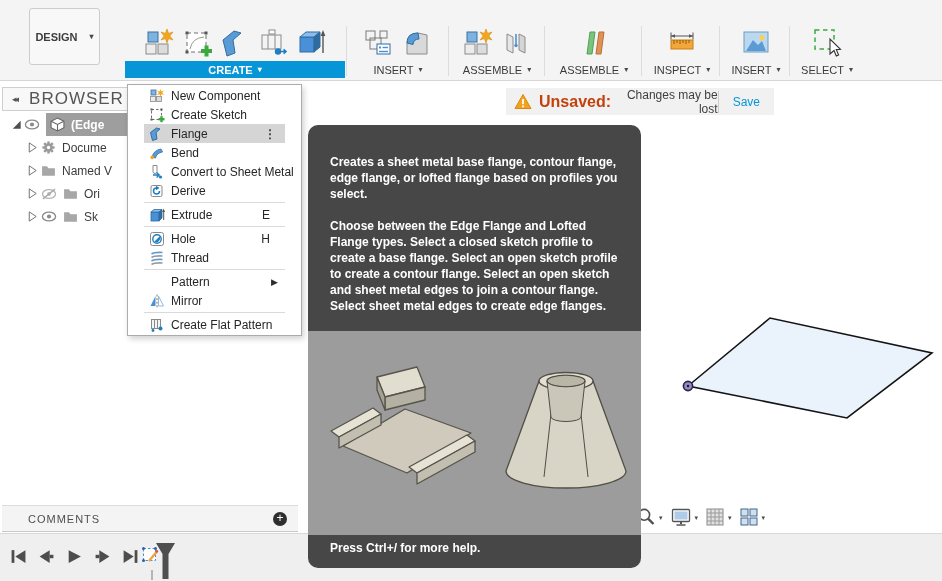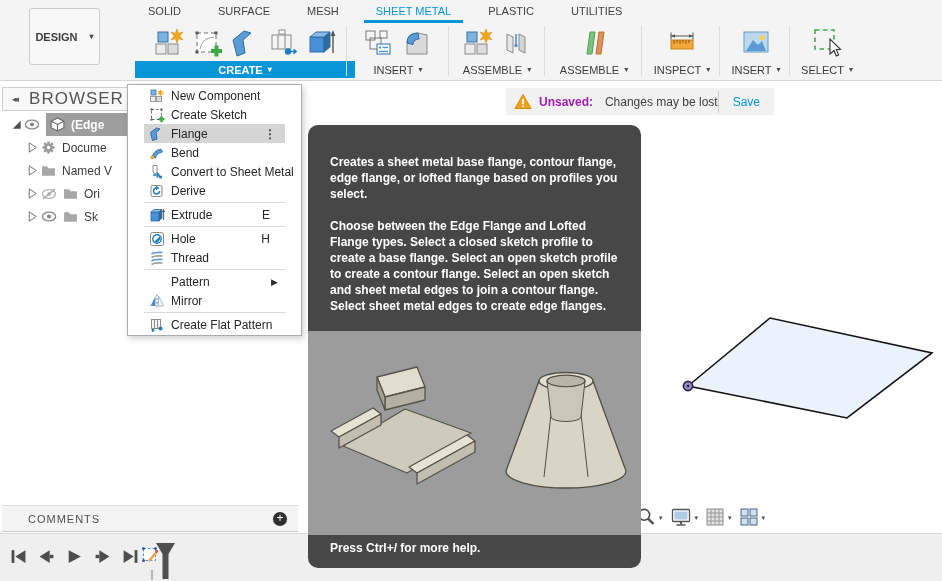--- a/index.html
+++ b/index.html
@@ -18,21 +18,21 @@
   .grp{position:absolute;top:24px;height:54px;display:flex;flex-direction:column}
   .grp-icons{height:37px;display:flex;align-items:center;justify-content:center;gap:4px}
   .grp-label{height:17px;display:flex;align-items:center;justify-content:center;gap:5px;font-size:11px;color:#3a3a3a;cursor:pointer}
   .grp-label.blue{background:#0696d7;color:#fff;font-weight:700}
   .grp-label.blue .caret{color:#fff}
   .tool{width:34px;height:34px;display:flex;align-items:center;justify-content:center;cursor:pointer}
   .vsep{position:absolute;top:26px;height:50px;width:1px;background:#dcdcdc}
 
   
   .unsaved{position:absolute;left:506px;top:88px;width:268px;height:27px;background:#f1f1f1;display:flex;align-items:center;z-index:3;padding:0 8px}
-  .unsaved .t1{font-size:12px;font-weight:700;color:#a21caf;margin:0 10px 0 7px}
+  .unsaved .t1{font-size:16px;font-weight:700;color:#c2410c;margin:0 10px 0 7px}
   .unsaved .t2{font-size:12px;color:#404040;flex:1;text-align:right}
   .unsaved .save{font-size:12px;color:#0696d7;border-left:1px solid #ccc;padding:4px 6px 4px 14px;cursor:pointer}
 
   
   .browser-head{position:absolute;left:2px;top:87px;width:296px;height:24px;background:#f8f8f8;border:1px solid #cfcfcf;
     display:flex;align-items:center;z-index:5;cursor:pointer}
   .browser-head .coll{font-size:9px;color:#555;margin:0 12px 0 9px;letter-spacing:-2px}
   .browser-head .bt{font-size:17px;color:#555;letter-spacing:1px}
   .tree{position:absolute;left:2px;top:113px;width:296px;z-index:5}
   .trow{height:23px;display:flex;align-items:center;font-size:12px;color:#3c3c3c}
@@ -82,30 +82,22 @@
 </style>
 </head>
 <body>
 
 <div class="header">
   <div class="design-btn">
     <span>DESIGN</span>
     <span class="caret">▾</span>
   </div>
 
-  <div class="tabs">
-    <span class="tab">SOLID</span>
-    <span class="tab">SURFACE</span>
-    <span class="tab">MESH</span>
-    <span class="tab active">SHEET METAL</span>
-    <span class="tab">PLASTIC</span>
-    <span class="tab">UTILITIES</span>
-  </div>
-
-  <div class="grp" style="left:135px;width:220px">
+
+  <div class="grp" style="left:125px;width:220px">
     <div class="grp-icons">
       <span class="tool">
           <span>
         <svg width="32" height="32" viewBox="0 0 32 32">
               <rect x="5" y="5" width="10" height="10" fill="#7db3e0" stroke="#41719c"></rect>
               <rect x="3" y="17" width="10" height="10" fill="#ececec" stroke="#8a8a8a"></rect>
               <rect x="15" y="17" width="10" height="10" fill="#dcdcdc" stroke="#8a8a8a"></rect>
               <polygon points="24,2 25.6,6.4 30,5 26.8,9 30,13 25.6,11.6 24,16 22.4,11.6 18,13 21.2,9 18,5 22.4,6.4" fill="#f2a71b" stroke="#d8880a" stroke-width=".6"></polygon>
             </svg>
           </span>

